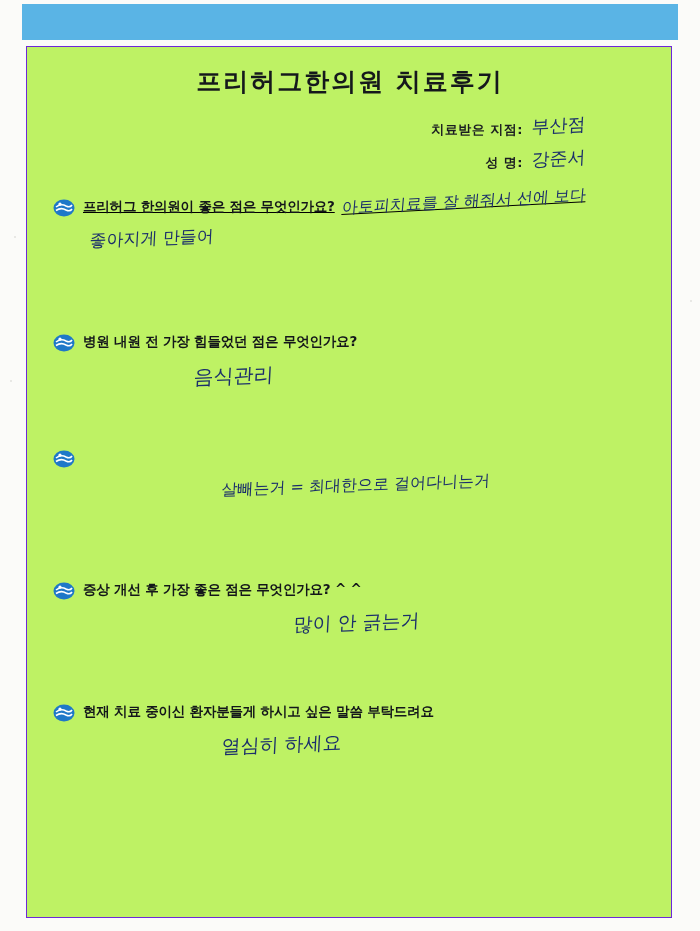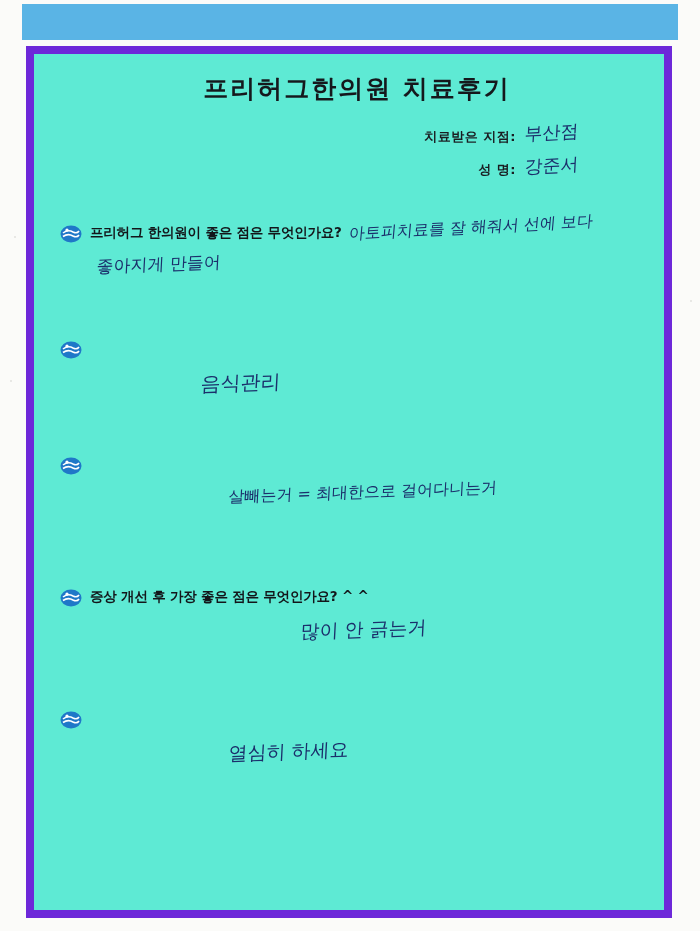--- a/index.html
+++ b/index.html
@@ -34,23 +34,23 @@
     background: #5ab4e5;
   }
 
   
   .frame {
     position: absolute;
     left: 26px;
     top: 46px;
     width: 646px;
     height: 872px;
-    border: 8px solid #6d28d9;
+    border: 1px solid #6d28d9;
     box-sizing: border-box;
-    background: #5eead4;
+    background: #bef264;
   }
 
   .title {
     position: absolute;
     left: 0;
     top: 18px;
     width: 646px;
     text-align: center;
     font-size: 25px;
     font-weight: bold;
@@ -162,21 +162,21 @@
       <div class="meta-row">
         <span class="meta-label">치료받은 지점:</span>
         <span class="meta-value">부산점</span>
       </div>
       <div class="meta-row">
         <span class="meta-label">성  명:</span>
         <span class="meta-value">강준서</span>
       </div>
     </div>
 
-    <div class="q-block" style="top:170px;">
+    <div class="q-block" style="top:151px;text-decoration:underline;">
       <div class="q-line">
         <span class="q-icon">
           <svg width="22" height="18" viewBox="0 0 22 18">
             <ellipse cx="11" cy="9" rx="10.5" ry="8.5" fill="#1f78c8"></ellipse>
             <path d="M3 8 q5 -4 10 -1 q4 2 6 -1" stroke="#ffffff" stroke-width="1.6" fill="none"></path>
             <path d="M3 11.5 q5 -3.5 10 -0.5 q4 2 6 -1" stroke="#ffffff" stroke-width="1.6" fill="none"></path>
             <circle cx="7" cy="5" r="1.6" fill="#ffffff"></circle>
           </svg>
         </span>
         <span class="q-text">프리허그 한의원이 좋은 점은 무엇인가요?</span>
@@ -188,20 +188,21 @@
     <div class="q-block" style="top:286px;">
       <div class="q-line">
         <span class="q-icon">
           <svg width="22" height="18" viewBox="0 0 22 18">
             <ellipse cx="11" cy="9" rx="10.5" ry="8.5" fill="#1f78c8"></ellipse>
             <path d="M3 8 q5 -4 10 -1 q4 2 6 -1" stroke="#ffffff" stroke-width="1.6" fill="none"></path>
             <path d="M3 11.5 q5 -3.5 10 -0.5 q4 2 6 -1" stroke="#ffffff" stroke-width="1.6" fill="none"></path>
             <circle cx="7" cy="5" r="1.6" fill="#ffffff"></circle>
           </svg>
         </span>
+        <span class="q-text">병원 내원 전 가장 힘들었던 점은 무엇인가요?</span>
       </div>
       <div class="answer hand-2" style="margin-left:140px;margin-top:12px;font-size:20px;">음식관리</div>
     </div>
 
     <div class="q-block" style="top:402px;">
       <div class="q-line">
         <span class="q-icon">
           <svg width="22" height="18" viewBox="0 0 22 18">
             <ellipse cx="11" cy="9" rx="10.5" ry="8.5" fill="#1f78c8"></ellipse>
             <path d="M3 8 q5 -4 10 -1 q4 2 6 -1" stroke="#ffffff" stroke-width="1.6" fill="none"></path>
@@ -231,20 +232,21 @@
     <div class="q-block" style="top:656px;">
       <div class="q-line">
         <span class="q-icon">
           <svg width="22" height="18" viewBox="0 0 22 18">
             <ellipse cx="11" cy="9" rx="10.5" ry="8.5" fill="#1f78c8"></ellipse>
             <path d="M3 8 q5 -4 10 -1 q4 2 6 -1" stroke="#ffffff" stroke-width="1.6" fill="none"></path>
             <path d="M3 11.5 q5 -3.5 10 -0.5 q4 2 6 -1" stroke="#ffffff" stroke-width="1.6" fill="none"></path>
             <circle cx="7" cy="5" r="1.6" fill="#ffffff"></circle>
           </svg>
         </span>
+        <span class="q-text">현재 치료 중이신 환자분들게 하시고 싶은 말씀 부탁드려요</span>
       </div>
       <div class="answer hand-2" style="margin-left:168px;margin-top:12px;font-size:19px;">열심히 하세요</div>
     </div>
 
   </div>
 
   <div class="speckle" style="left:14px;top:236px;"></div>
   <div class="speckle" style="left:10px;top:380px;"></div>
   <div class="speckle" style="left:690px;top:300px;"></div>
 

